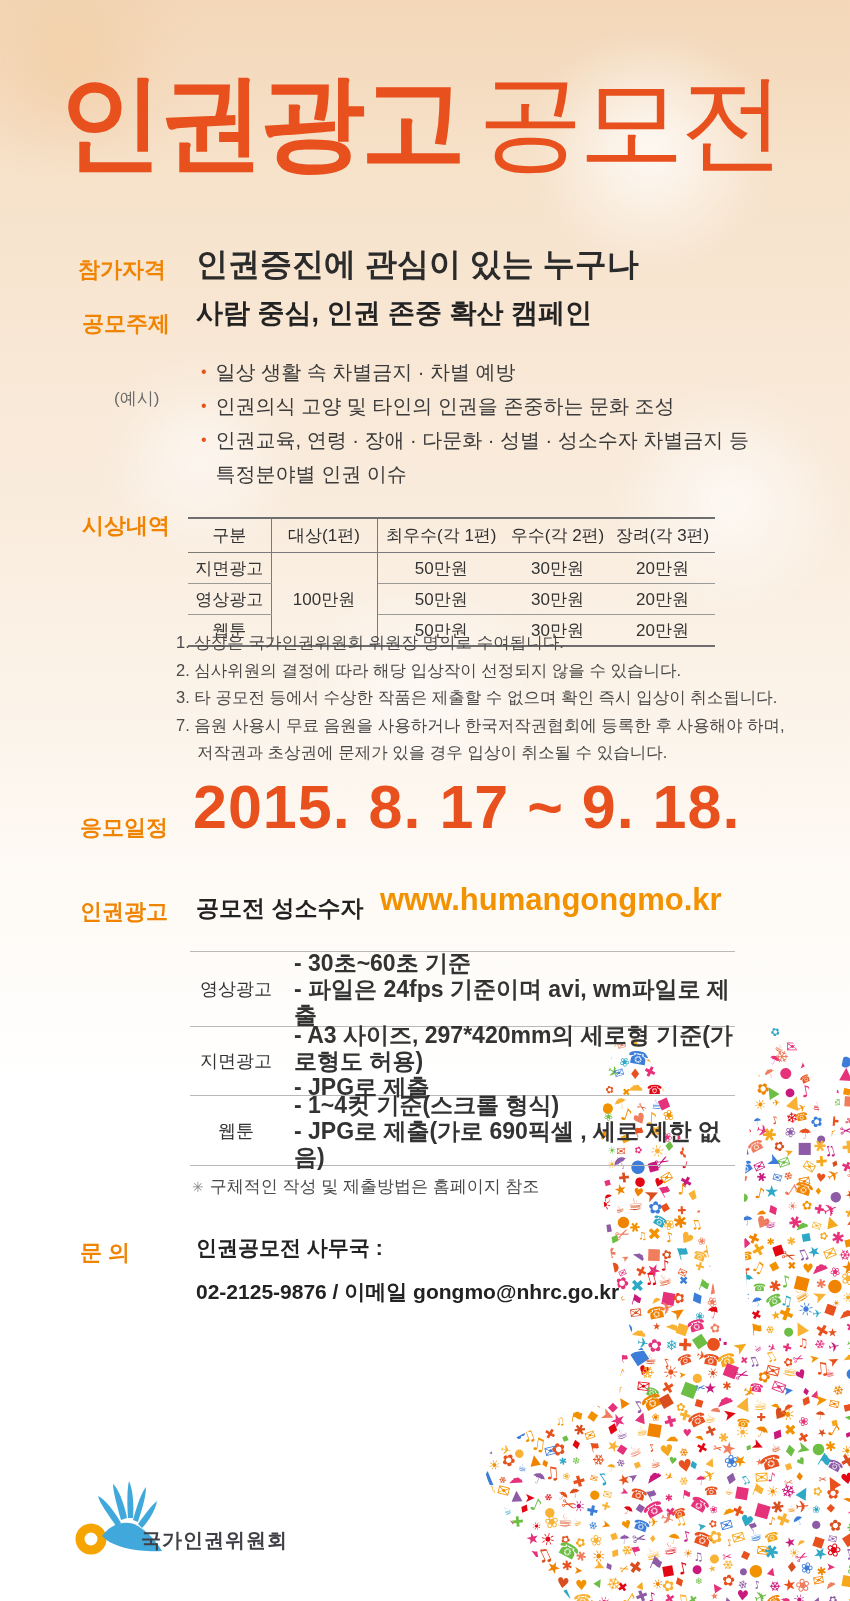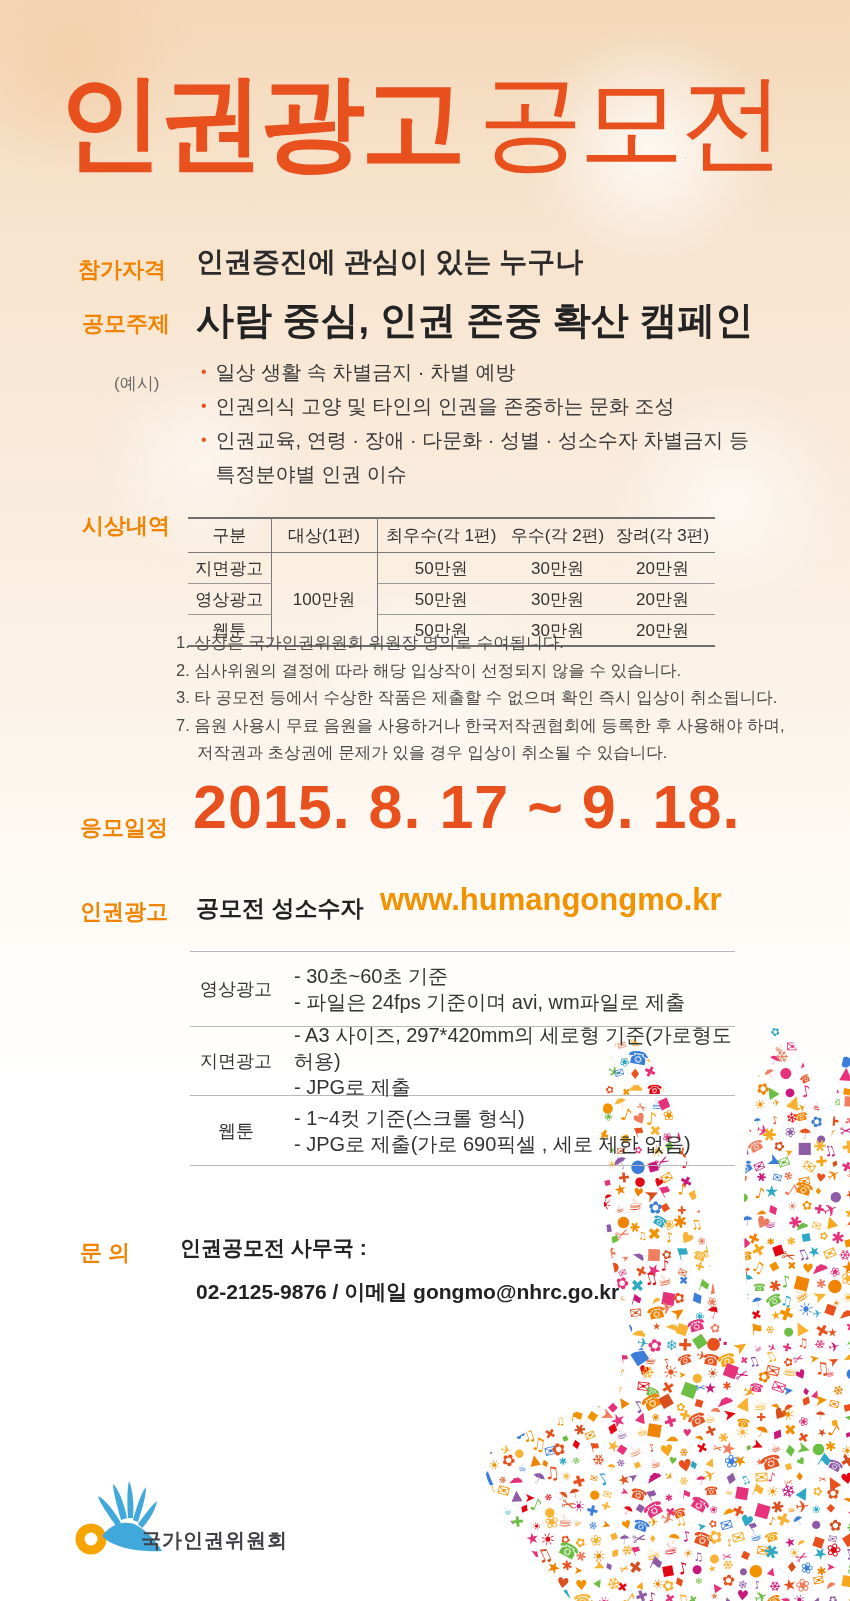--- a/index.html
+++ b/index.html
@@ -13,24 +13,24 @@
   .b2{left:90px;top:360px;width:220px;height:200px;background:radial-gradient(circle,rgba(255,255,255,.6),rgba(255,255,255,0) 70%);}
   .b3{left:610px;top:380px;width:240px;height:240px;background:radial-gradient(circle,rgba(255,255,255,.7),rgba(255,255,255,0) 70%);}
   .b4{left:270px;top:600px;width:300px;height:170px;background:radial-gradient(circle,rgba(255,255,255,.55),rgba(255,255,255,0) 70%);}
   .b5{left:-60px;top:-40px;width:260px;height:200px;background:radial-gradient(circle,rgba(242,205,165,.8),rgba(255,255,255,0) 70%);}
 
   .title{position:absolute;left:58px;top:56px;white-space:nowrap;color:#E8511E;font-size:105px;line-height:1.25;letter-spacing:-4px;}
   .title .p1{font-weight:900;}
   .title .p2{font-weight:500;margin-left:16px;}
 
   .lbl{position:absolute;font-size:22px;font-weight:800;color:#F08300;letter-spacing:0px;}
-  .big1{position:absolute;left:196px;top:243px;font-size:28px;font-weight:600;color:#2B2B2B;}
-  .big2{position:absolute;left:196px;top:295px;font-size:38px;font-weight:700;color:#232323;}
-
-  .ex-label{position:absolute;left:114px;top:372px;font-size:17px;color:#6A6A6A;}
+  .big1{position:absolute;left:196px;top:243px;font-size:32px;font-weight:600;color:#2B2B2B;}
+  .big2{position:absolute;left:196px;top:295px;font-size:27px;font-weight:700;color:#232323;}
+
+  .ex-label{position:absolute;left:114px;top:387px;font-size:17px;color:#6A6A6A;}
   .ex-list{position:absolute;left:201px;top:355px;}
   .ex-item{display:flex;font-size:20px;line-height:34px;color:#3A3A3A;}
   .ex-item .dot{color:#E8511E;margin-right:9px;font-size:16px;}
   .ex-item .txt{white-space:pre-line;}
 
   .awards-table{position:absolute;left:188px;top:517px;width:527px;border-collapse:collapse;
     border-top:2px solid #6E6E6E;border-bottom:2px solid #6E6E6E;font-size:17px;color:#333;}
   .awards-table th{font-weight:500;color:#2F2F2F;height:31px;border-bottom:1px solid #7A7A7A;}
   .awards-table td{text-align:center;height:28px;}
   .awards-table tbody td{border-bottom:1px solid #9A9A9A;}
@@ -42,26 +42,26 @@
 
   .date{position:absolute;left:193px;top:772px;font-size:61px;font-weight:600;color:#E8511E;letter-spacing:1px;white-space:nowrap;}
 
   .site-label{position:absolute;left:196px;top:893px;font-size:23px;font-weight:700;color:#222;}
   .site-url{position:absolute;left:380px;top:882px;font-size:31px;font-weight:700;color:#F39200;letter-spacing:0px;}
 
   .spec-table{position:absolute;left:190px;top:951px;width:545px;}
   .spec-row{display:flex;align-items:center;border-top:1px solid #B9B9B9;}
   .spec-row:last-of-type{border-bottom:1px solid #B9B9B9;}
   .spec-name{width:92px;text-align:center;font-size:18px;color:#333;flex:0 0 92px;}
-  .spec-text{font-size:20px;line-height:26px;color:#333;white-space:pre-line;padding:10px 0 10px 12px;}
+  .spec-text{font-size:23px;line-height:26px;color:#333;white-space:pre-line;padding:10px 0 10px 12px;font-weight:bold;}
   .r1{height:74px;} .r2{height:68px;} .r3{height:69px;}
   .spec-note{position:absolute;left:192px;top:1175px;font-size:17px;color:#4A4A4A;}
   .spec-note .ast, .contact-note .ast{color:#8A8A8A;font-size:14px;margin-right:6px;}
 
-  .contact-title{position:absolute;left:180px;top:1234px;font-size:21px;font-weight:700;color:#222;}
+  .contact-title{position:absolute;left:196px;top:1234px;font-size:21px;font-weight:700;color:#222;}
   .contact-line{position:absolute;left:196px;top:1278px;font-size:21px;font-weight:600;color:#222;}
   .contact-note{position:absolute;left:196px;top:1320px;font-size:16px;color:#4A4A4A;}
 
   .org-name{position:absolute;left:141px;top:1527px;font-size:20px;font-weight:700;color:#3F3F46;letter-spacing:1px;}
   .logo-svg{position:absolute;left:72px;top:1478px;}
   .hand-svg{position:absolute;right:0;top:1010px;}
 </style>
 </head>
 <body>
 
@@ -1220,20 +1220,23 @@
       <div class="spec-name">지면광고</div>
       <div class="spec-text">- A3 사이즈, 297*420mm의 세로형 기준(가로형도 허용)
 - JPG로 제출</div>
     </div>
     <div class="spec-row r3">
       <div class="spec-name">웹툰</div>
       <div class="spec-text">- 1~4컷 기준(스크롤 형식)
 - JPG로 제출(가로 690픽셀 , 세로 제한 없음)</div>
     </div>
   </div>
+  <div class="spec-note">
+    <span class="ast">✳</span><span>구체적인 작성 및 제출방법은 홈페이지 참조</span>
+  </div>
 
   <div class="lbl" style="left:80px;top:1238px;">문 의</div>
   <div class="contact-title">인권공모전 사무국 :</div>
   <div class="contact-line">02-2125-9876 / 이메일 gongmo@nhrc.go.kr</div>
 
   <svg class="logo-svg" width="110" height="90" viewBox="0 0 110 90">
     <circle cx="19" cy="61" r="11" fill="none" stroke="#F6A500" stroke-width="9"></circle>
     <g fill="#41A8DC">
       <path d="M30,58 C40,44 56,42 66,48 C76,54 84,63 90,73 C70,74 42,71 30,58 Z"></path>
       <path d="M44,48 C36,36 28,26 26,18 C33,21 43,34 49,45 Z"></path>

